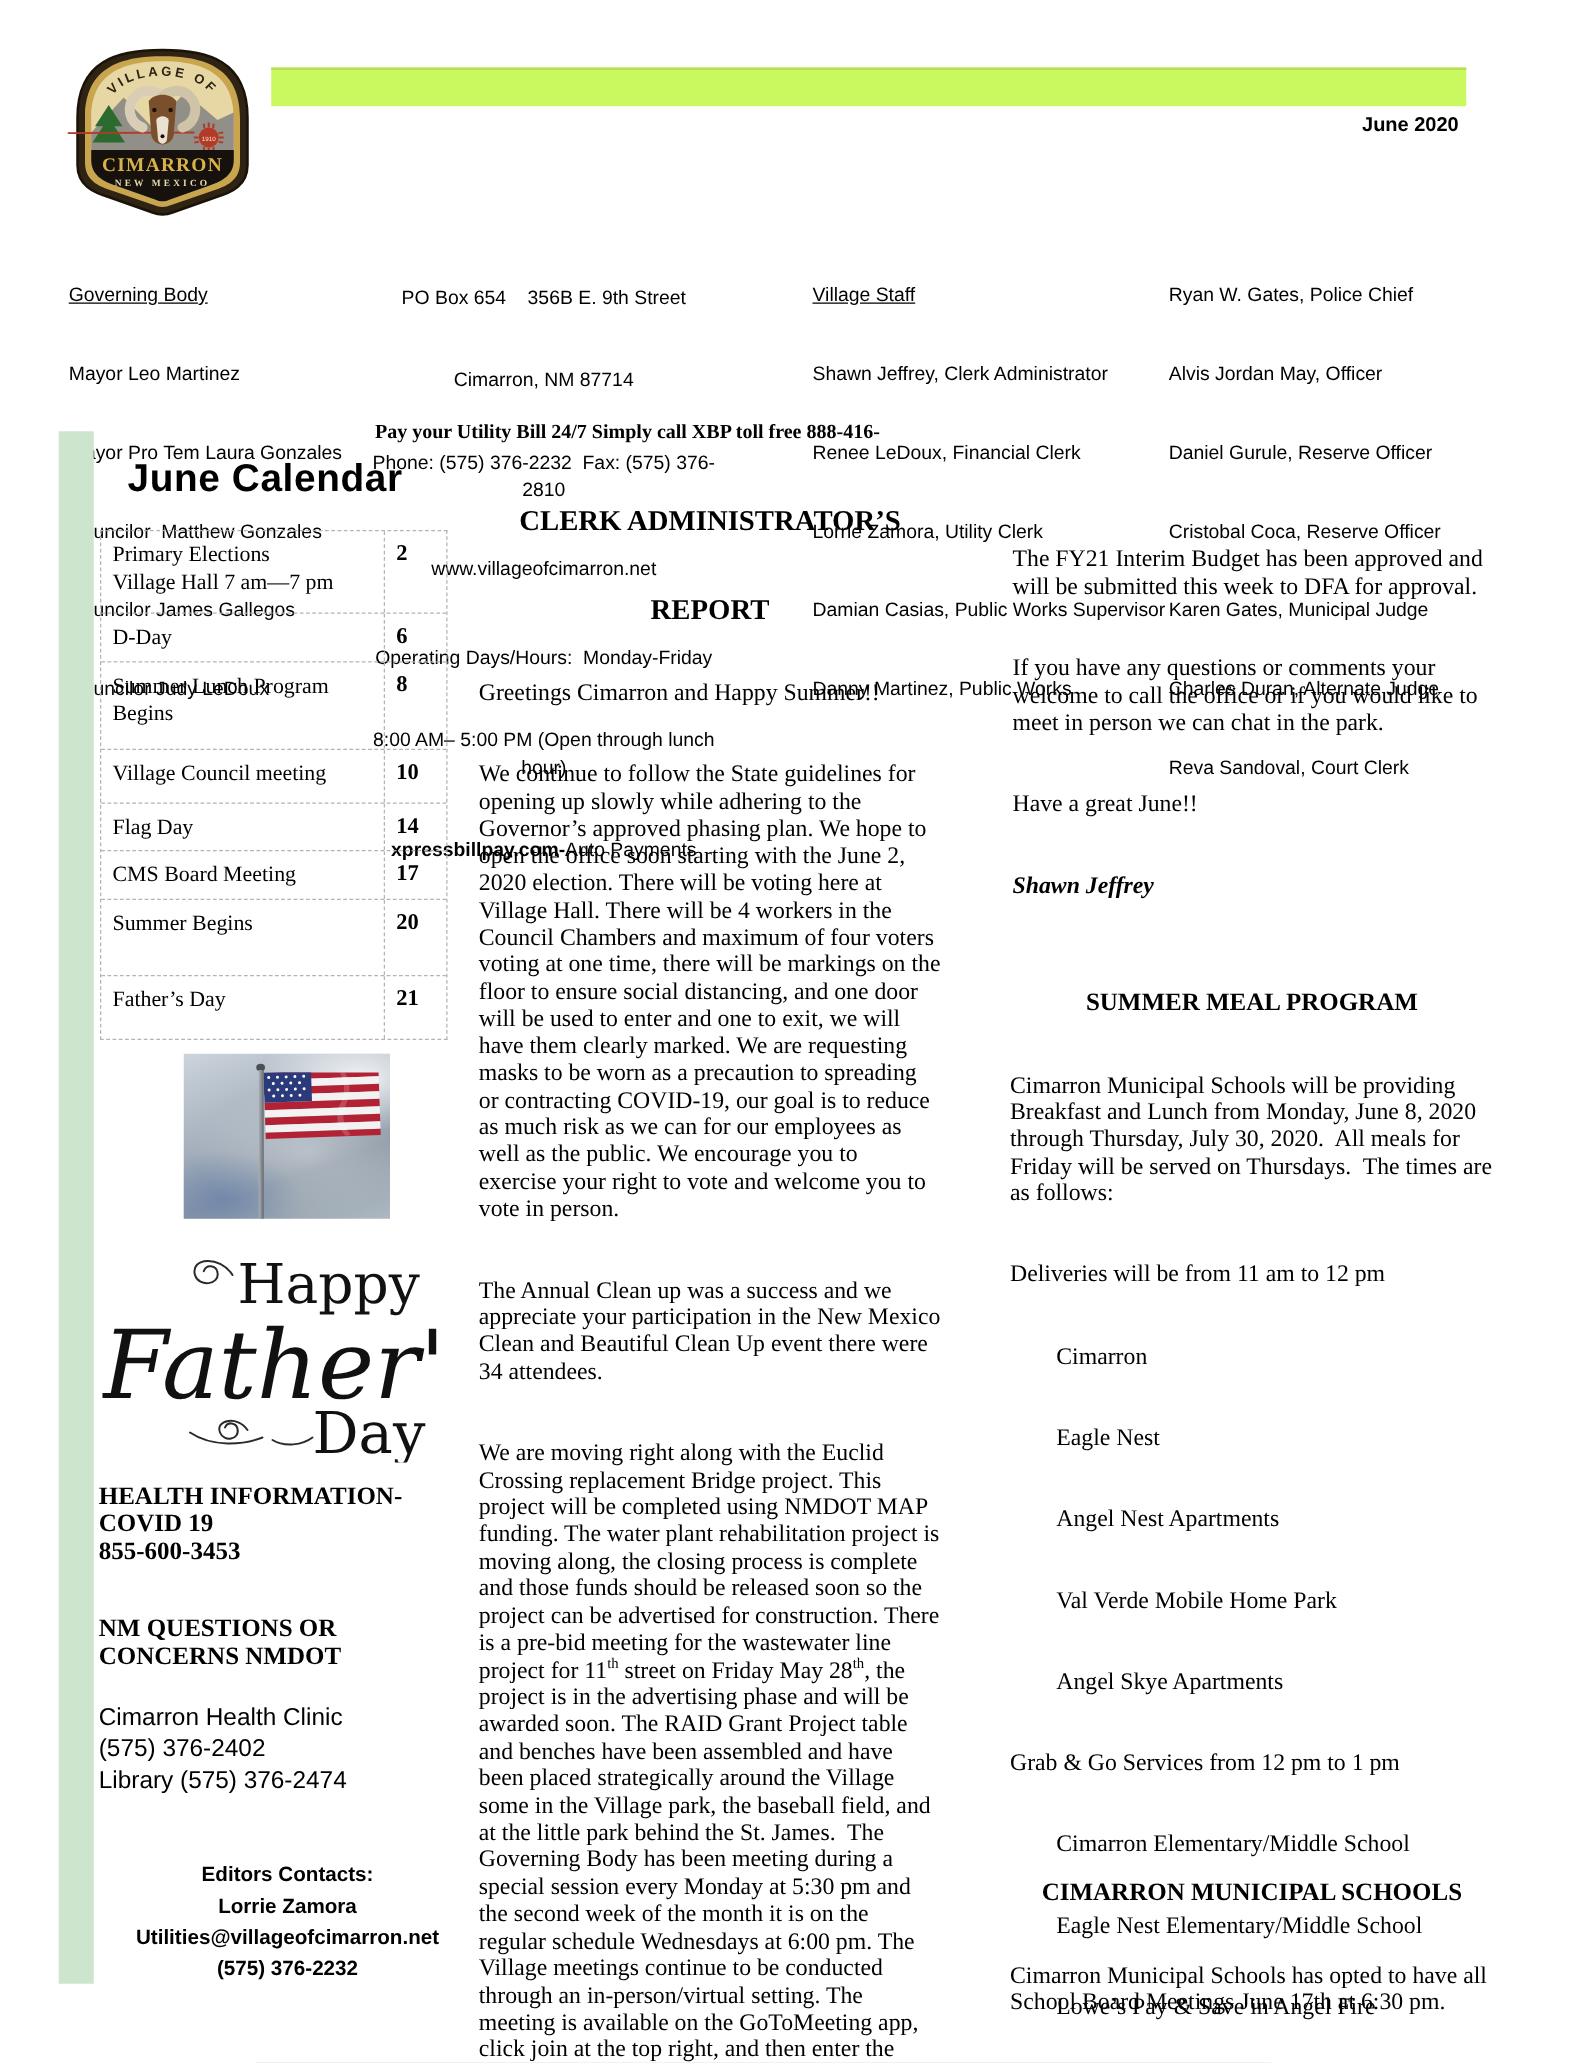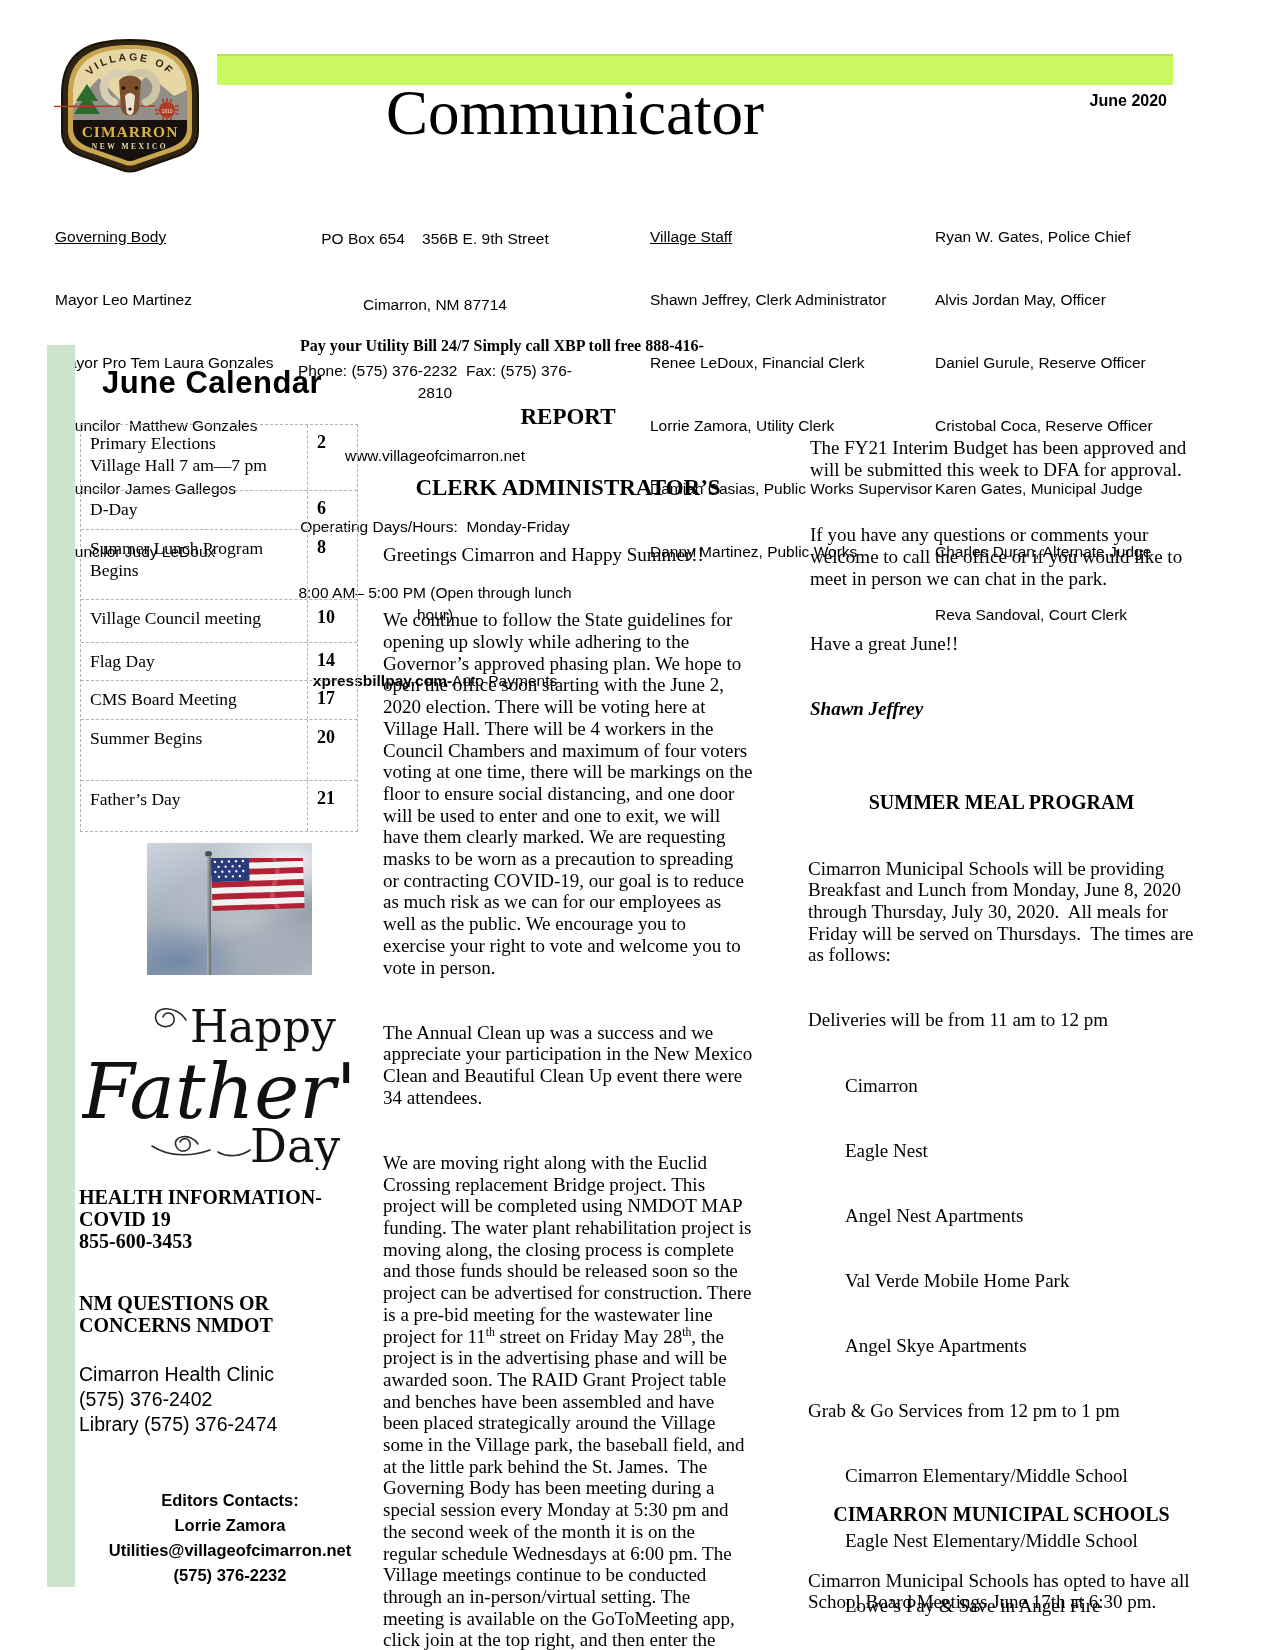--- a/index.html
+++ b/index.html
@@ -125,21 +125,20 @@
       <text x="76" y="113" text-anchor="middle" font-size="7.5" font-weight="bold" letter-spacing="2.5" font-family="Liberation Serif, serif" fill="#e8dbb0">NEW MEXICO</text>
       <defs>
           <path id="arcTop" d="M34,44 C46,18 106,18 118,44"></path>
         </defs>
       <text font-size="10.5" font-weight="bold" letter-spacing="2.5" font-family="Liberation Sans, sans-serif" fill="#2f2414">
         <textPath href="#arcTop" startOffset="50%" text-anchor="middle">VILLAGE OF</textPath>
       </text>
     </svg>
   </div>
 
-  <div class="abs nl-title">Communicator</div>
   <div class="abs issue">June 2020</div>
 
   <div class="abs mast gov-col">
     <div class="u">Governing Body</div>
     <div>Mayor Leo Martinez</div>
     <div>Mayor Pro Tem Laura Gonzales</div>
     <div>Councilor  Matthew Gonzales</div>
     <div>Councilor James Gallegos</div>
     <div>Councilor Judy LeDoux</div>
   </div>
@@ -283,22 +282,22 @@
   </div>
 
   <div class="abs editors-block">
     <div>Editors Contacts:</div>
     <div>Lorrie Zamora</div>
     <div>Utilities@villageofcimarron.net</div>
     <div>(575) 376-2232</div>
   </div>
 
   <div class="abs report-col body-text">
+    <div class="report-h">CLERK ADMINISTRATOR’S</div>
     <div class="report-h">REPORT</div>
-    <div class="report-h">CLERK ADMINISTRATOR’S</div>
     <p class="greeting">Greetings Cimarron and Happy Summer!!</p>
     <p class="para-first">We continue to follow the State guidelines for opening up slowly while adhering to the Governor’s approved phasing plan. We hope to open the office soon starting with the June 2, 2020 election. There will be voting here at Village Hall. There will be 4 workers in the Council Chambers and maximum of four voters voting at one time, there will be markings on the floor to ensure social distancing, and one door will be used to enter and one to exit, we will have them clearly marked. We are requesting masks to be worn as a precaution to spreading or contracting COVID-19, our goal is to reduce as much risk as we can for our employees as well as the public. We encourage you to exercise your right to vote and welcome you to vote in person.</p>
     <p>The Annual Clean up was a success and we appreciate your participation in the New Mexico Clean and Beautiful Clean Up event there were 34 attendees.</p>
     <p><span>We are moving right along with the Euclid Crossing replacement Bridge project. This project will be completed using NMDOT MAP funding. The water plant rehabilitation project is moving along, the closing process is complete and those funds should be released soon so the project can be advertised for construction. There is a pre-bid meeting for the wastewater line project for 11</span><sup>th</sup><span> street on Friday May 28</span><sup>th</sup><span>, the project is in the advertising phase and will be awarded soon. The RAID Grant Project table and benches have been assembled and have been placed strategically around the Village some in the Village park, the baseball field, and at the little park behind the St. James.  The Governing Body has been meeting during a special session every Monday at 5:30 pm and the second week of the month it is on the regular schedule Wednesdays at 6:00 pm. The Village meetings continue to be conducted through an in-person/virtual setting. The meeting is available on the GoToMeeting app, click join at the top right, and then enter the Cimarron code 870-444-509 and please mute your microphone to avoid sound echoing. You are welcome to submit questions during the public comment agenda item.</span></p>
   </div>
 
   <div class="abs right1 body-text">
     <p>The FY21 Interim Budget has been approved and will be submitted this week to DFA for approval.</p>
     <p>If you have any questions or comments your welcome to call the office or if you would like to meet in person we can chat in the park.</p>
     <p class="signoff">Have a great June!!</p>

